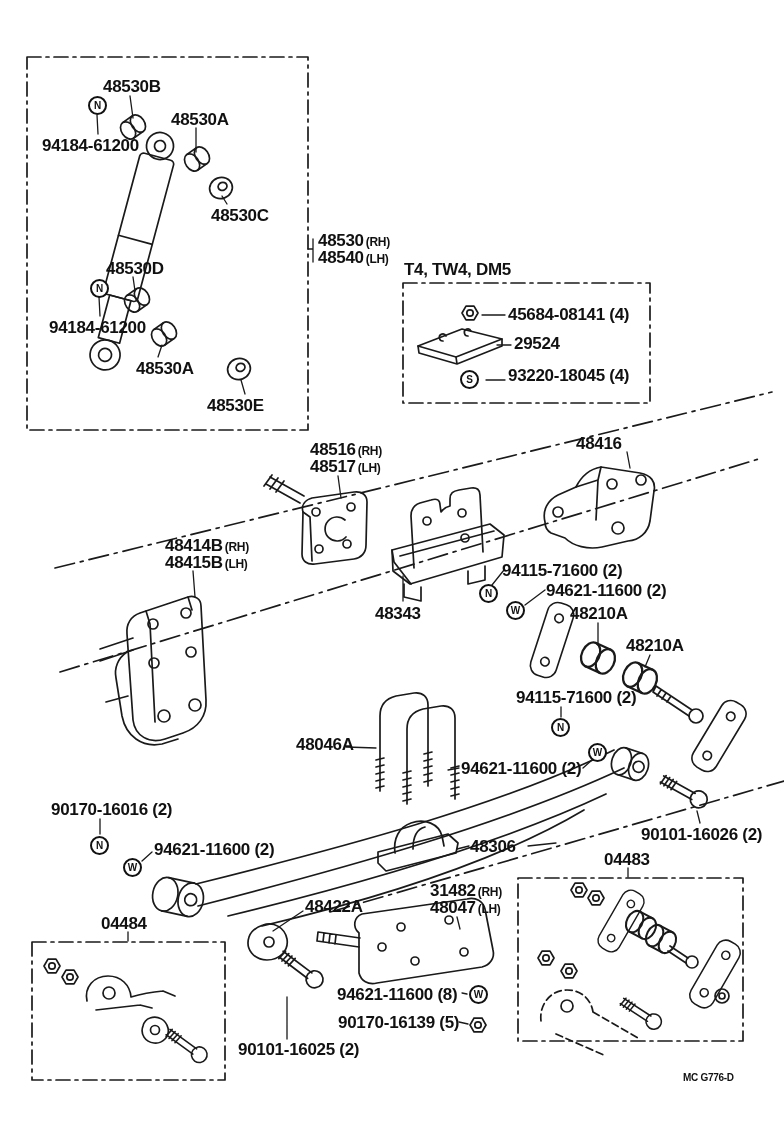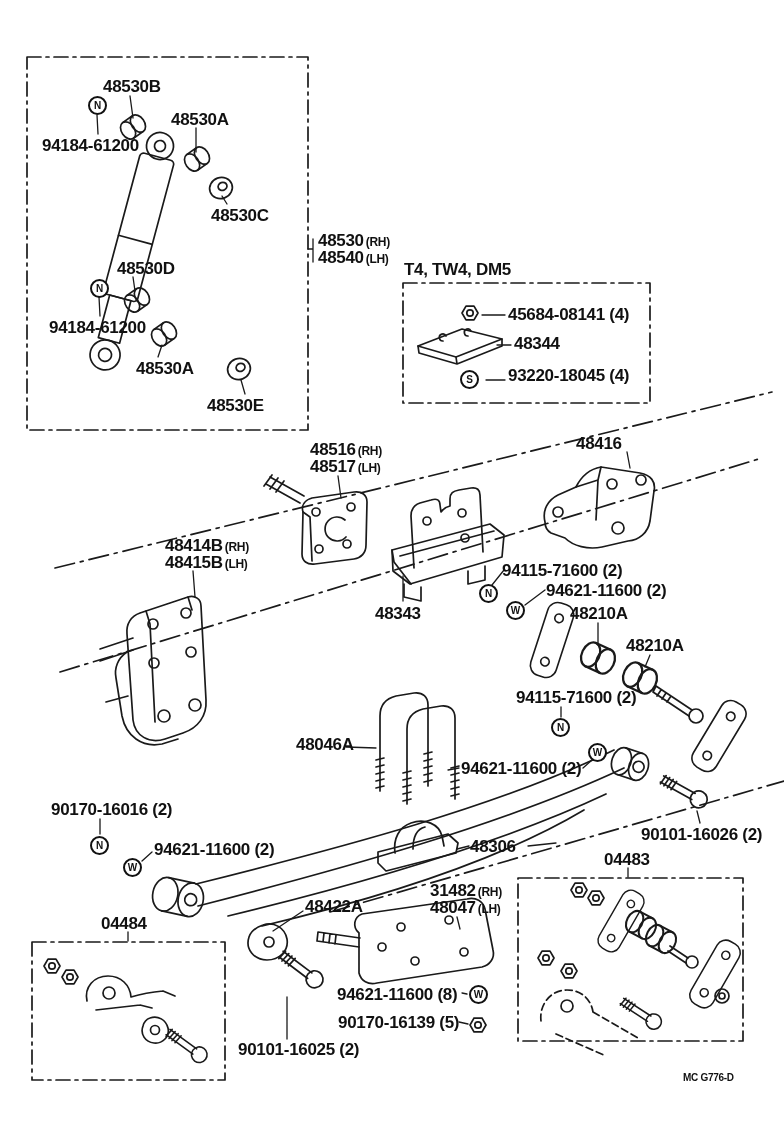--- a/index.html
+++ b/index.html
@@ -225,33 +225,33 @@
     <path d="M482,315 L505,315 M497,345 L511,345 M486,380 L505,380"></path>
     <path d="M338,476 L341,498 M627,452 L630,468 M193,571 L195,597 M504,570 L492,585 M545,590 L525,605 M403,576 L403,601 M598,623 L598,645 M650,655 L645,667 M561,707 L561,717 M583,768 L592,760 M346,747 L376,748 M459,768 L448,770 M100,819 L100,834 M152,852 L142,861 M469,846 L457,849 M528,846 L556,843 M700,823 L697,811 M628,868 L628,877 M128,932 L128,941 M303,911 L273,931 M457,917 L460,929 M462,993 L467,994 M459,1022 L468,1024 M287,997 L287,1039"></path>
     <use href="#hexnut" transform="translate(478,1025)" stroke-width="1.7"></use>
   </g>
 </svg>
 
 <div class="lbl" style="left:103px;top:77px">48530B</div>
 <div class="lbl" style="left:42px;top:136px">94184-61200</div>
 <div class="lbl" style="left:171px;top:110px">48530A</div>
 <div class="lbl" style="left:211px;top:206px">48530C</div>
-<div class="lbl" style="left:117px;top:259px">48530D</div>
+<div class="lbl" style="left:106px;top:259px">48530D</div>
 <div class="lbl" style="left:49px;top:318px">94184-61200</div>
 <div class="lbl" style="left:136px;top:359px">48530A</div>
 <div class="lbl" style="left:207px;top:396px">48530E</div>
 
 <div class="lbl" style="left:318px;top:233px">
   <div class="row"><span>48530</span><span class="side">(RH)</span></div>
   <div class="row"><span>48540</span><span class="side">(LH)</span></div>
 </div>
 
 <div class="lbl" style="left:404px;top:260px">T4, TW4, DM5</div>
 <div class="lbl" style="left:508px;top:305px">45684-08141 (4)</div>
-<div class="lbl" style="left:514px;top:334px">48344</div>
+<div class="lbl" style="left:514px;top:334px">29524</div>
 <div class="lbl" style="left:508px;top:366px">93220-18045 (4)</div>
 
 <div class="lbl" style="left:310px;top:442px">
   <div class="row"><span>48516</span><span class="side">(RH)</span></div>
   <div class="row"><span>48517</span><span class="side">(LH)</span></div>
 </div>
 <div class="lbl" style="left:576px;top:434px">48416</div>
 
 <div class="lbl" style="left:165px;top:538px">
   <div class="row"><span>48414B</span><span class="side">(RH)</span></div>

